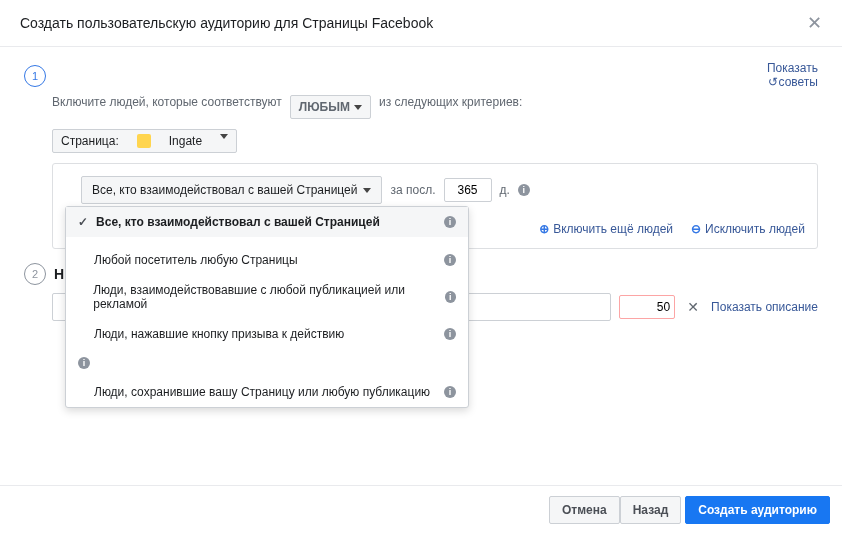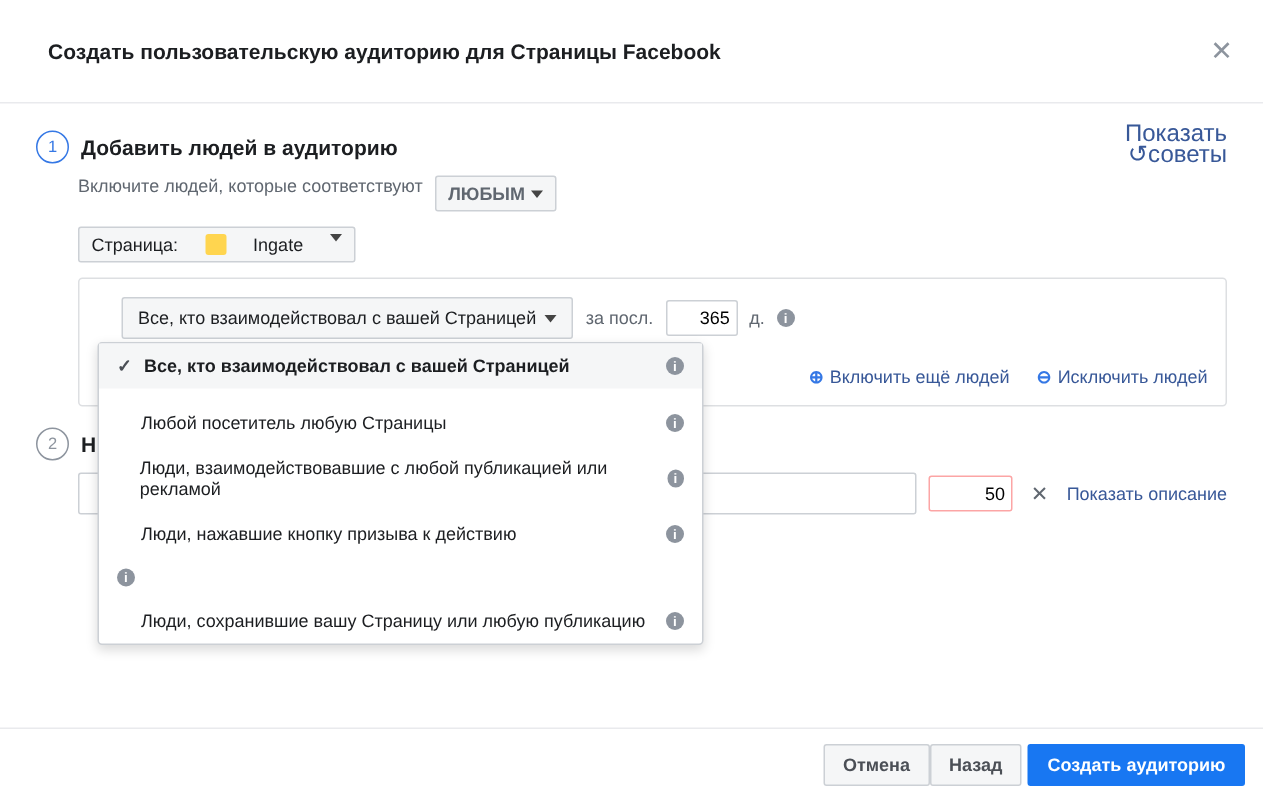--- a/index.html
+++ b/index.html
@@ -1,36 +1,36 @@
 <!DOCTYPE html>
 <html><head>
 <meta charset="utf-8">
 <style>
 html,body{margin:0;padding:0;font-family:Helvetica,Arial,sans-serif;font-size:12px;color:#1c1e21;background:#fff}
 .modal{width:842px;height:534px;position:relative;box-sizing:border-box}
 .header{display:flex;align-items:center;justify-content:space-between;padding:14px 20px;border-bottom:1px solid #e9eaed}
-.header h1{font-size:14px;font-weight:700;margin:12px;color:#1c1e21}
+.header h1{font-size:14px;font-weight:400;margin:0;color:#1c1e21}
 .close{color:#8d949e;font-size:18px;cursor:pointer;line-height:1}
 .body{padding:18px 24px 0;position:relative}
-.hint{position:absolute;right:24px;top:14px;text-align:right;color:#385898;font-size:16px;line-height:14px}
+.hint{position:absolute;right:24px;top:14px;text-align:right;color:#385898;font-size:12px;line-height:14px}
 .hint .rev{display:inline-block;transform:scaleX(-1)}
 .step-row{display:flex;align-items:center;margin-bottom:8px}
 .step-circle{width:20px;height:20px;border:1px solid #3578e5;border-radius:50%;display:flex;align-items:center;justify-content:center;color:#3578e5;font-size:11px;margin-right:8px}
 .step-circle.gray{border-color:#8d949e;color:#8d949e}
 .step-title{font-size:14px;font-weight:600}
 .indent{margin-left:28px}
 .desc{color:#606770;margin-bottom:10px;display:flex;align-items:flex-start;gap:8px}
 .pill{background:#f5f6f7;border:1px solid #ccd0d5;border-radius:2px;padding:4px 8px;display:inline-flex;align-items:center;gap:4px;font-weight:600;cursor:pointer;font-size:12px}
 .caret{width:0;height:0;border-left:4px solid transparent;border-right:4px solid transparent;border-top:5px solid #444}
 .page-sel{background:#f5f6f7;border:1px solid #ccd0d5;border-radius:2px;padding:4px 8px;display:inline-flex;align-items:flex-start;gap:18px;margin-bottom:10px;font-size:12px}
 .page-sel .swatch{width:14px;height:14px;background:#ffd54f;border-radius:2px}
 .panel{border:1px solid #dddfe2;border-radius:3px;background:#fff;position:relative;padding:12px 28px 44px}
 .sel-row{display:flex;align-items:center;gap:8px}
 .dropdown-btn{background:#f5f6f7;border:1px solid #ccd0d5;border-radius:2px;padding:6px 10px;display:inline-flex;align-items:center;gap:6px;font-size:12px;cursor:pointer}
-.num-input{width:38px;border:1px solid #ccd0d5;border-radius:2px;padding:4px;text-align:right;font-size:12px}
+.num-input{width:38px;border:1px solid #ccd0d5;border-radius:2px;padding:4px;text-align:center;font-size:12px}
 .info-icn{width:12px;height:12px;border-radius:50%;background:#8d949e;color:#fff;display:inline-flex;align-items:center;justify-content:center;font-size:9px;font-weight:700}
 .menu{position:absolute;left:12px;top:42px;background:#fff;border:1px solid #ccd0d5;border-radius:3px;box-shadow:0 3px 8px rgba(0,0,0,.15);width:402px;z-index:5}
 .menu-item{display:flex;align-items:center;justify-content:space-between;padding:8px 12px;font-size:12px;color:#1c1e21;cursor:pointer}
 .menu-item.sel{background:#f5f6f7;font-weight:600}
 .check{color:#4b4f56;margin-right:8px;font-weight:700}
 .menu-left{display:flex;align-items:center}
 .actions-row{position:absolute;right:12px;bottom:12px;display:flex;gap:18px;font-size:12px}
 .action-link{display:inline-flex;align-items:center;gap:4px;color:#385898;text-decoration:none;cursor:pointer}
 .action-link .plus{color:#3578e5;font-weight:700}
 .action-link .minus{color:#3578e5;font-weight:700}
@@ -59,30 +59,30 @@
 
     <div class="hint">
       <div>Показать</div>
       <div><span class="rev">↻</span><span>советы</span></div>
     </div>
 
     <div class="step-row">
       <div class="step-circle">
           <span>1</span>
         </div>
-      <div class="step-title">Добавить людей в аудиторию</div>
     </div>
 
     <div class="indent">
       <div class="desc">
         <span>Включите людей, которые соответствуют</span>
         <span class="pill">
           <span>ЛЮБЫМ</span>
           <span class="caret"></span>
         </span>
+        <span>из следующих критериев:</span>
       </div>
 
       <div class="page-sel">
         <span>Страница:</span>
         <span class="swatch"></span>
         <span>Ingate</span>
         <span class="caret"></span>
       </div>
 
       <div class="panel">

